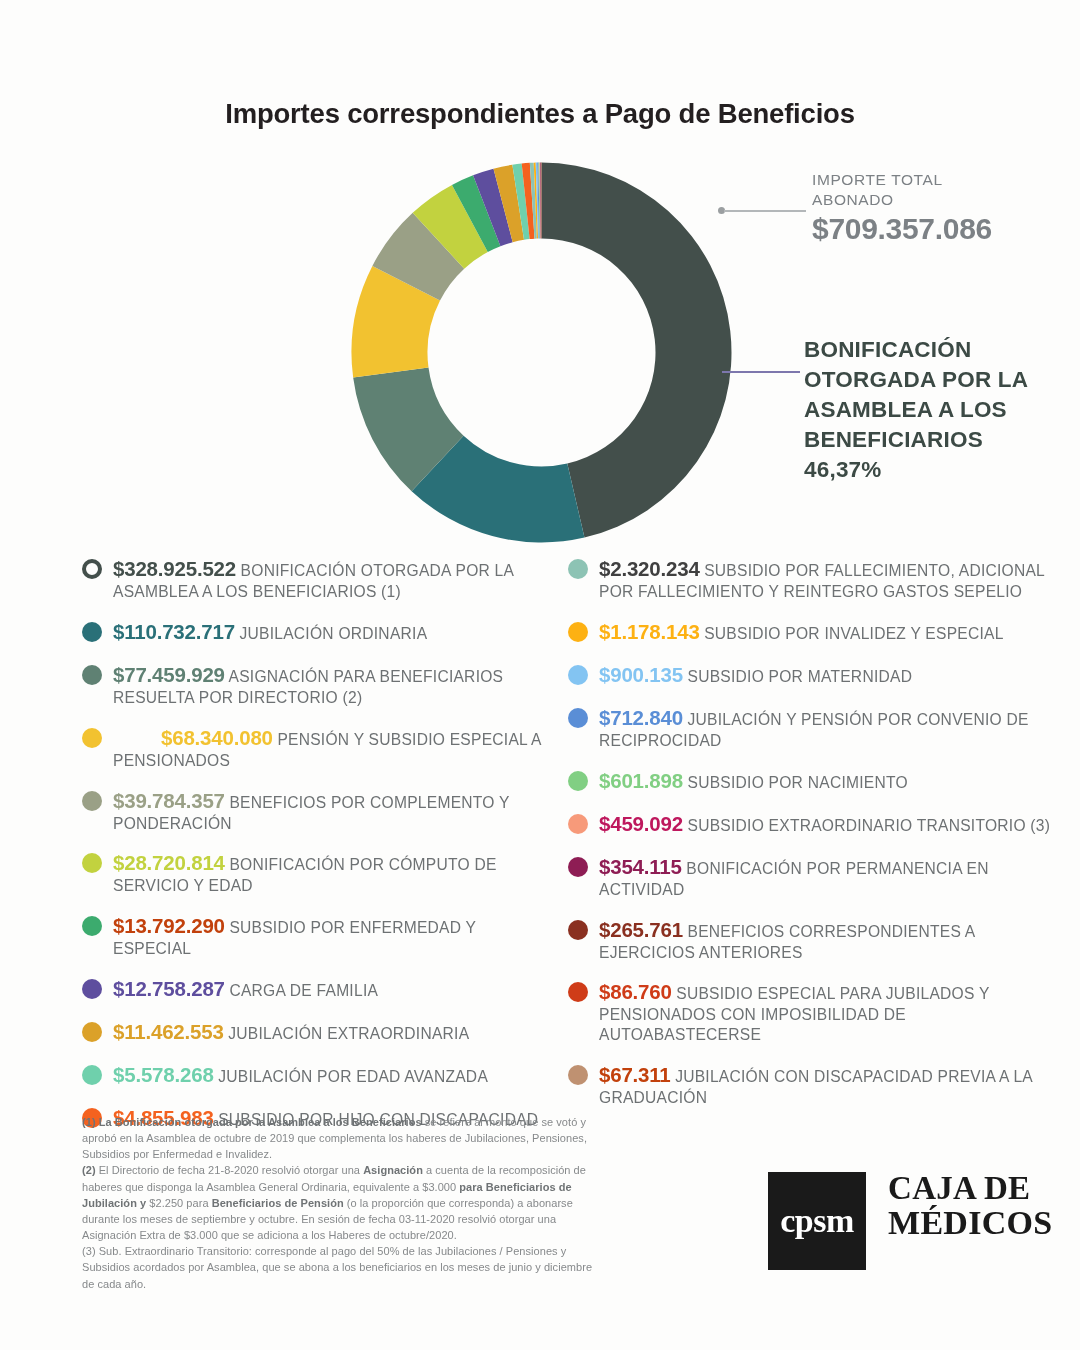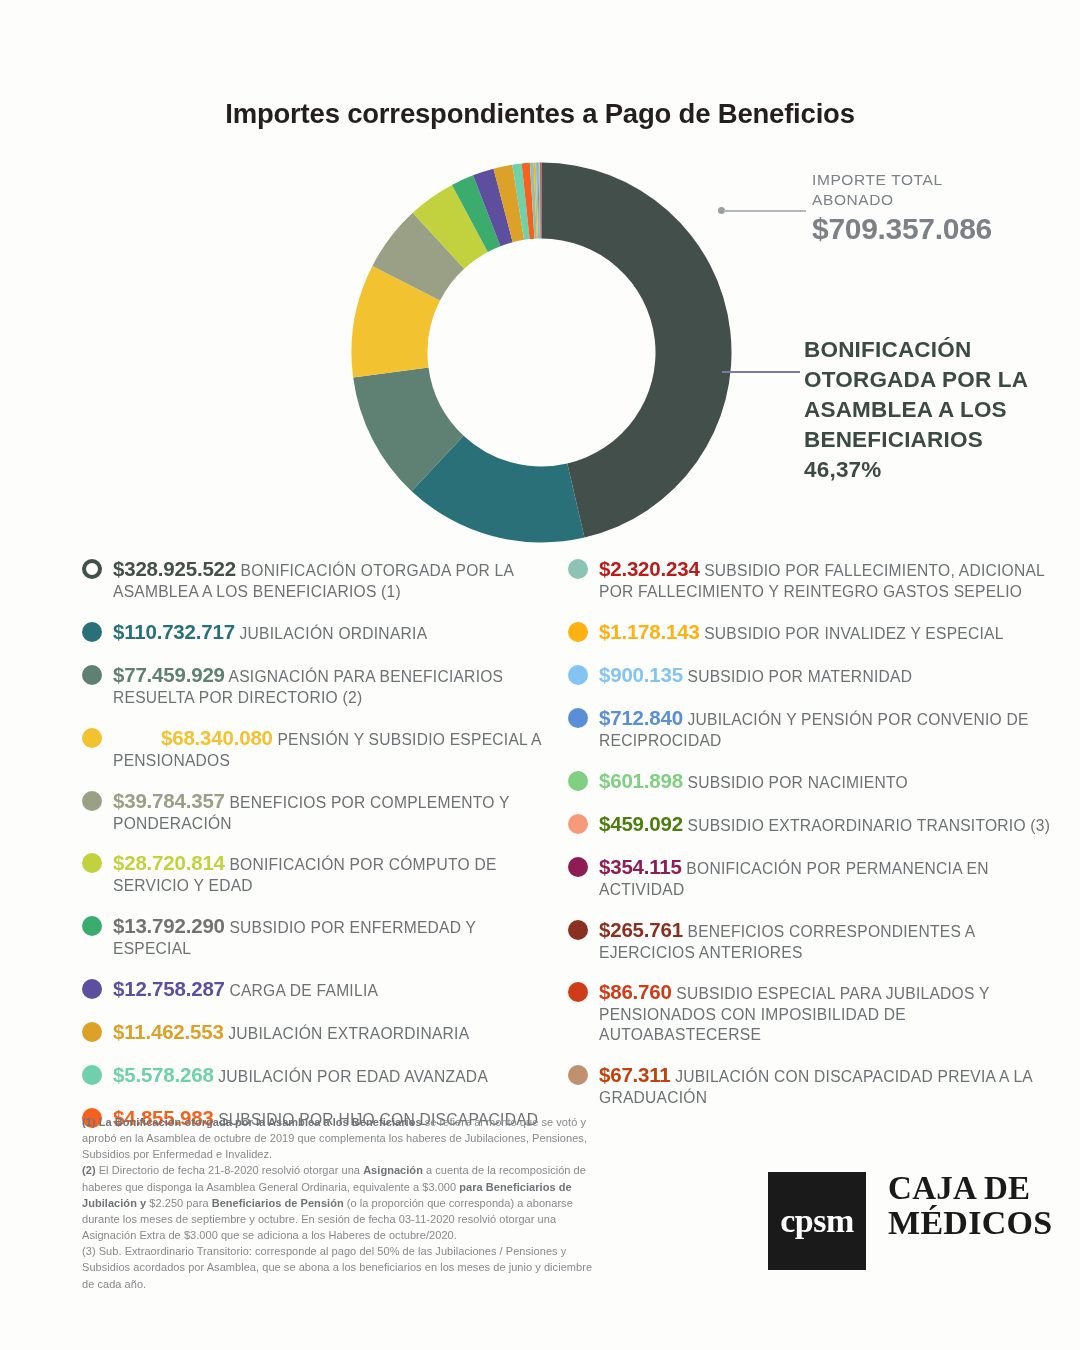--- a/index.html
+++ b/index.html
@@ -129,21 +129,21 @@
       <div class="lrow">
         <div class="marker" style="background: rgb(154, 160, 134);"></div>
         <div class="ltext"><span class="amt" style="color: rgb(154, 160, 134);">$39.784.357</span><span class="desc"> BENEFICIOS POR COMPLEMENTO Y PONDERACIÓN</span></div>
       </div>
       <div class="lrow">
         <div class="marker" style="background: rgb(194, 210, 63);"></div>
         <div class="ltext"><span class="amt" style="color: rgb(194, 210, 63);">$28.720.814</span><span class="desc"> BONIFICACIÓN POR CÓMPUTO DE SERVICIO Y EDAD</span></div>
       </div>
       <div class="lrow">
         <div class="marker" style="background: rgb(60, 171, 110);"></div>
-        <div class="ltext"><span class="amt" style="color: #737373;">$13.792.290</span><span class="desc"> SUBSIDIO POR ENFERMEDAD Y ESPECIAL</span></div>
+        <div class="ltext"><span class="amt" style="color: #c2410c;">$13.792.290</span><span class="desc"> SUBSIDIO POR ENFERMEDAD Y ESPECIAL</span></div>
       </div>
       <div class="lrow">
         <div class="marker" style="background: rgb(94, 78, 158);"></div>
         <div class="ltext"><span class="amt" style="color: rgb(94, 78, 158);">$12.758.287</span><span class="desc"> CARGA DE FAMILIA</span></div>
       </div>
       <div class="lrow">
         <div class="marker" style="background: rgb(219, 161, 41);"></div>
         <div class="ltext"><span class="amt" style="color: rgb(219, 161, 41);">$11.462.553</span><span class="desc"> JUBILACIÓN EXTRAORDINARIA</span></div>
       </div>
       <div class="lrow">
@@ -151,41 +151,41 @@
         <div class="ltext"><span class="amt" style="color: rgb(111, 208, 172);">$5.578.268</span><span class="desc"> JUBILACIÓN POR EDAD AVANZADA</span></div>
       </div>
       <div class="lrow">
         <div class="marker" style="background: rgb(244, 98, 31);"></div>
         <div class="ltext"><span class="amt" style="color: rgb(244, 98, 31);">$4.855.983</span><span class="desc"> SUBSIDIO POR HIJO CON DISCAPACIDAD</span></div>
       </div>
     </div>
   <div class="col" id="col-right">
       <div class="lrow">
         <div class="marker" style="background: rgb(141, 195, 180);"></div>
-        <div class="ltext"><span class="amt" style="color: #b91c1c;">$2.320.234</span><span class="desc"> SUBSIDIO POR FALLECIMIENTO, ADICIONAL POR FALLECIMIENTO Y REINTEGRO GASTOS SEPELIO</span></div>
+        <div class="ltext"><span class="amt" style="color: #404040;">$2.320.234</span><span class="desc"> SUBSIDIO POR FALLECIMIENTO, ADICIONAL POR FALLECIMIENTO Y REINTEGRO GASTOS SEPELIO</span></div>
       </div>
       <div class="lrow">
         <div class="marker" style="background: rgb(253, 177, 19);"></div>
         <div class="ltext"><span class="amt" style="color: rgb(253, 177, 19);">$1.178.143</span><span class="desc"> SUBSIDIO POR INVALIDEZ Y ESPECIAL</span></div>
       </div>
       <div class="lrow">
         <div class="marker" style="background: rgb(131, 196, 242);"></div>
         <div class="ltext"><span class="amt" style="color: rgb(131, 196, 242);">$900.135</span><span class="desc"> SUBSIDIO POR MATERNIDAD</span></div>
       </div>
       <div class="lrow">
         <div class="marker" style="background: rgb(90, 142, 214);"></div>
         <div class="ltext"><span class="amt" style="color: rgb(90, 142, 214);">$712.840</span><span class="desc"> JUBILACIÓN Y PENSIÓN POR CONVENIO DE RECIPROCIDAD</span></div>
       </div>
       <div class="lrow">
         <div class="marker" style="background: rgb(129, 207, 131);"></div>
         <div class="ltext"><span class="amt" style="color: rgb(129, 207, 131);">$601.898</span><span class="desc"> SUBSIDIO POR NACIMIENTO</span></div>
       </div>
       <div class="lrow">
         <div class="marker" style="background: rgb(247, 154, 122);"></div>
-        <div class="ltext"><span class="amt" style="color: #4d7c0f;">$459.092</span><span class="desc"> SUBSIDIO EXTRAORDINARIO TRANSITORIO (3)</span></div>
+        <div class="ltext"><span class="amt" style="color: #be185d;">$459.092</span><span class="desc"> SUBSIDIO EXTRAORDINARIO TRANSITORIO (3)</span></div>
       </div>
       <div class="lrow">
         <div class="marker" style="background: rgb(142, 29, 84);"></div>
         <div class="ltext"><span class="amt" style="color: rgb(142, 29, 84);">$354.115</span><span class="desc"> BONIFICACIÓN POR PERMANENCIA EN ACTIVIDAD</span></div>
       </div>
       <div class="lrow">
         <div class="marker" style="background: rgb(138, 48, 32);"></div>
         <div class="ltext"><span class="amt" style="color: rgb(138, 48, 32);">$265.761</span><span class="desc"> BENEFICIOS CORRESPONDIENTES A EJERCICIOS ANTERIORES</span></div>
       </div>
       <div class="lrow">

